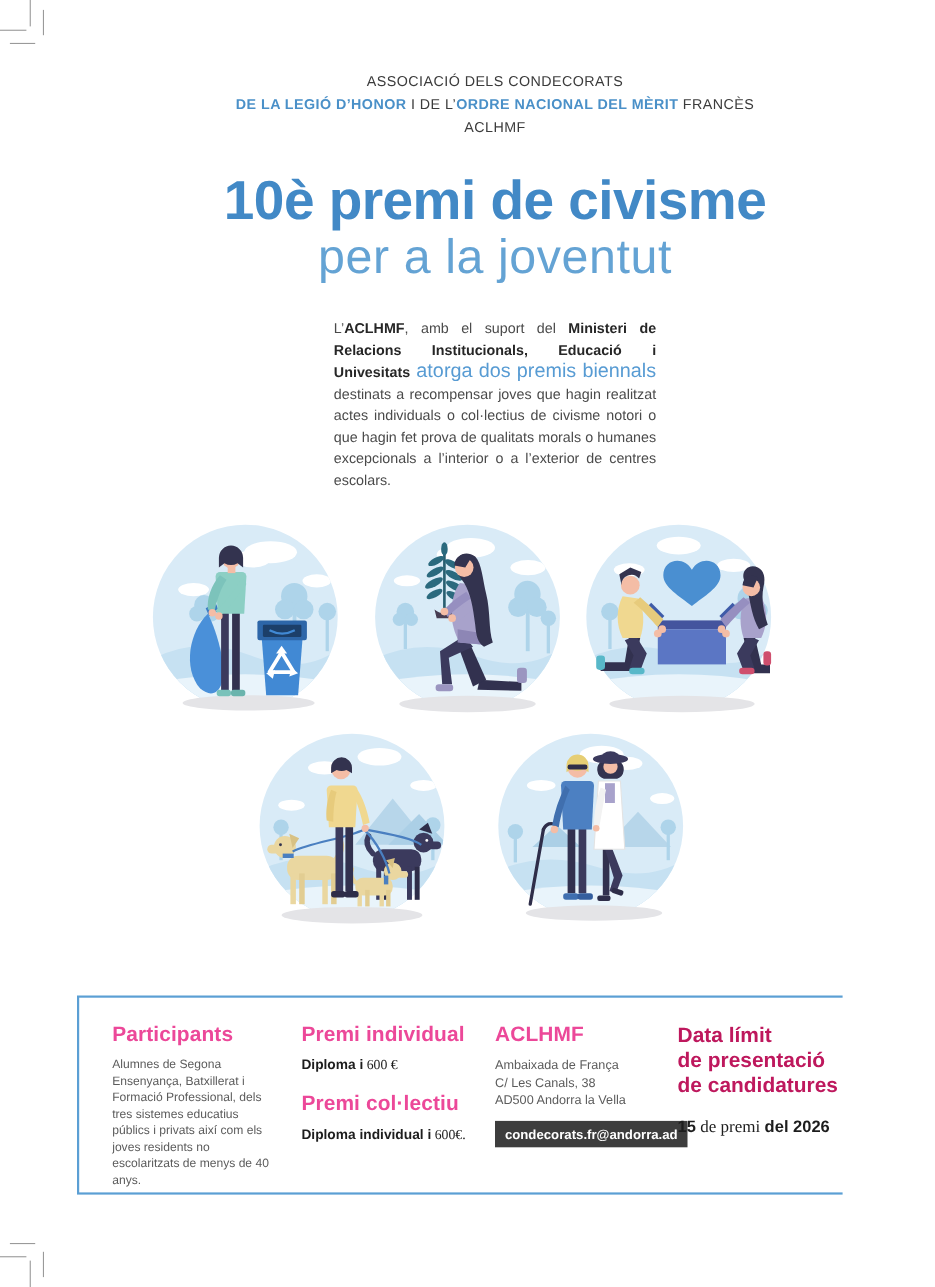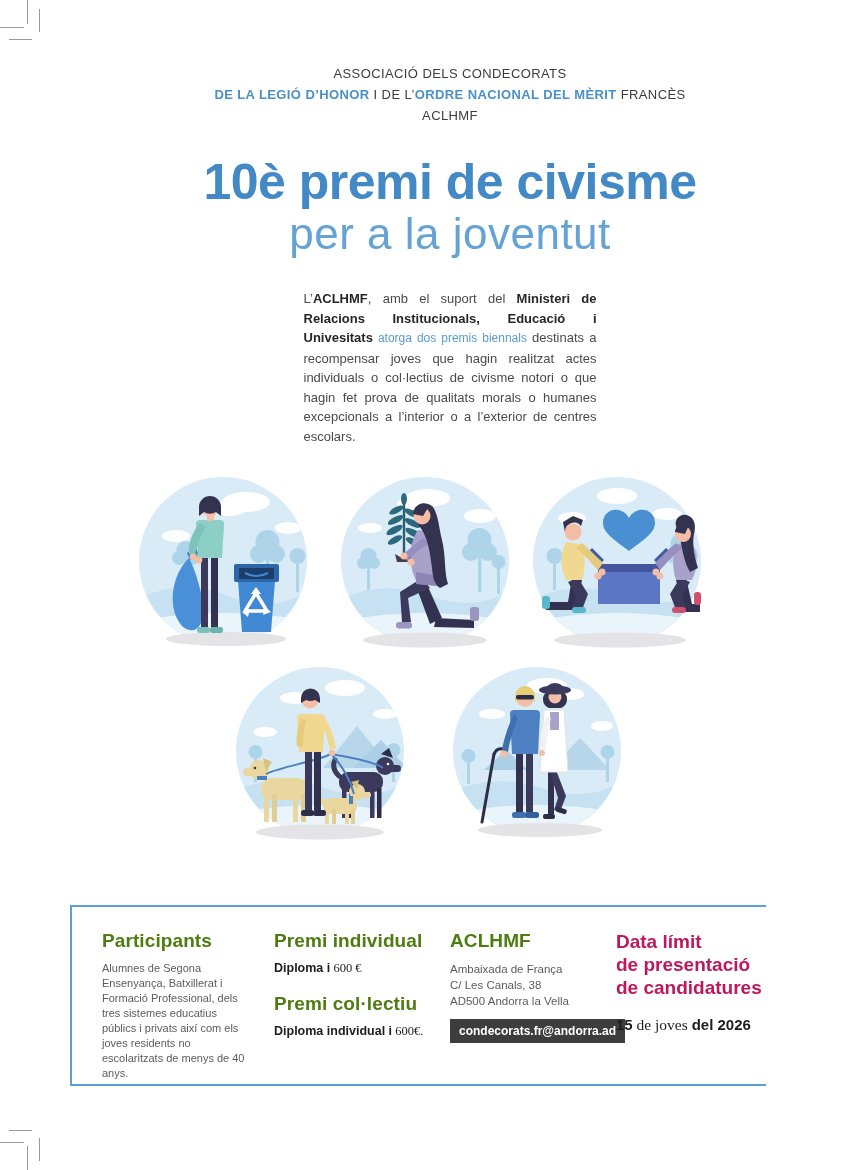--- a/index.html
+++ b/index.html
@@ -11,33 +11,33 @@
 
   
   .top-content{position:absolute;left:46px;top:0;width:808px;text-align:center;}
   .assoc-header{margin-top:63px;font-size:13px;line-height:21px;color:#3c3c3c;letter-spacing:.4px;}
   .hdr-blue{color:#4a90c8;font-weight:bold;}
   .title-main{margin-top:30px;font-size:50px;line-height:52px;font-weight:bold;color:#4289c6;letter-spacing:-.5px;}
   .title-sub{font-size:44px;line-height:48px;font-weight:normal;color:#64a3d4;letter-spacing:.5px;margin-top:2px;}
 
   .intro{width:293px;margin:31px auto 0;text-align:justify;font-size:13px;line-height:19.5px;color:#4a4a4a;}
   .intro b{color:#262626;}
-  .intro-highlight{font-size:12px;color:#579bd3;}
+  .intro-highlight{font-size:18px;color:#579bd3;}
 
   
   .ill{position:absolute;width:170px;height:190px;}
   #ill1{left:138px;top:476px;} #ill2{left:340px;top:476px;} #ill3{left:532px;top:476px;}
   #ill4{left:235px;top:666px;} #ill5{left:452px;top:666px;}
 
   
   .info-box{position:absolute;left:70px;top:905px;width:708px;height:181px;box-sizing:border-box;
             border:2px solid #5b9fd4;display:flex;padding:23px 0 0 30px;background:#fff;}
   .col{flex:0 0 auto;}
   .col1{width:172px;} .col2{width:176px;} .col3{width:166px;} .col4{width:160px;}
-  .box-heading{font-size:19px;font-weight:bold;color:#4d7c0f;margin:0 0 9px 0;letter-spacing:.1px;}
+  .box-heading{font-size:19px;font-weight:bold;color:#ec4899;margin:0 0 9px 0;letter-spacing:.1px;}
   .small-text{font-size:11px;line-height:15px;color:#5c5c5c;width:150px;}
   .prize-line{font-size:12.5px;font-weight:bold;color:#1d1d1d;margin:0 0 17px 0;}
   .serif{font-family:"Liberation Serif", serif;font-weight:normal;}
   .addr{font-size:11.5px;line-height:16px;color:#5c5c5c;}
   .email-badge{display:inline-block;margin-top:10px;background:#3d3d3d;color:#ffffff;
                font-weight:bold;font-size:12px;padding:5px 9px;cursor:pointer;}
   .deadline-heading{font-size:19px;line-height:23px;font-weight:bold;color:#be185d;}
   .date-line{margin-top:17px;font-size:15px;font-weight:bold;color:#1d1d1d;}
   .date-line .serif{font-size:15.5px;}
 </style>
@@ -428,17 +428,17 @@
       </div>
       <span class="email-badge">condecorats.fr@andorra.ad</span>
     </div>
 
     <div class="col col4">
       <div class="deadline-heading">
         <div>Data límit</div>
         <div>de presentació</div>
         <div>de candidatures</div>
       </div>
-      <div class="date-line"><span>15</span><span class="serif"> de joves </span><span>del 2026</span></div>
+      <div class="date-line"><span>15</span><span class="serif"> de premi </span><span>del 2026</span></div>
     </div>
   </div>
 
 </div>
 
 </body></html>

